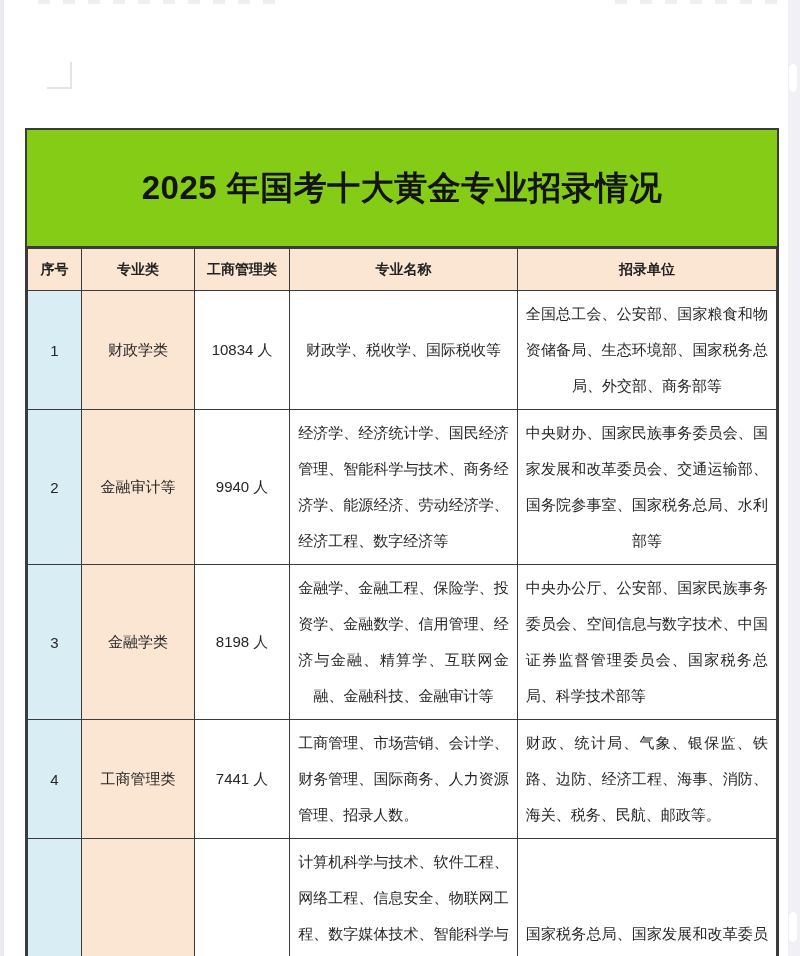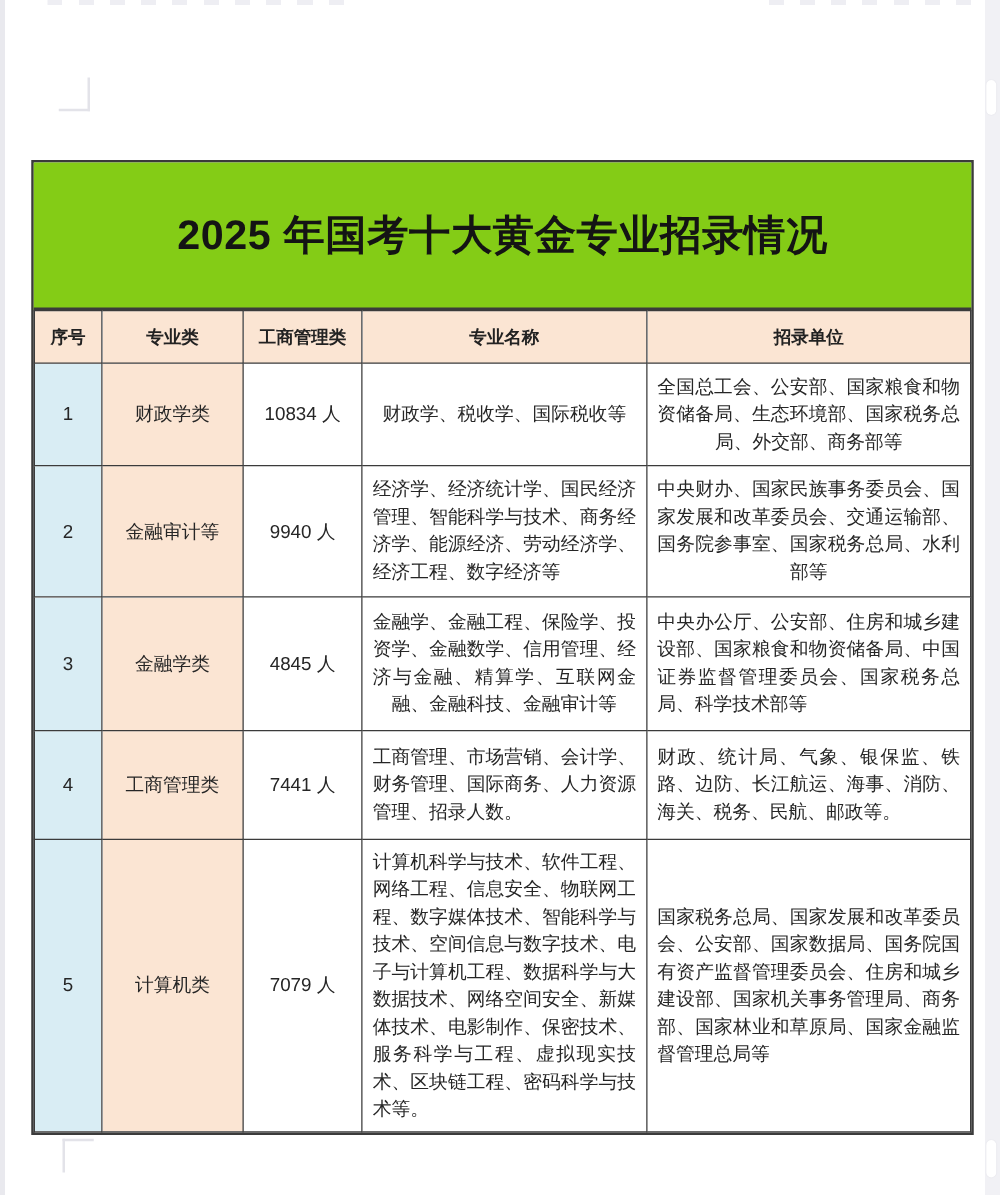--- a/index.html
+++ b/index.html
@@ -42,21 +42,21 @@
   table { width: 100%; border-collapse: collapse; table-layout: fixed; }
   th, td { border: 1.5px solid #3b3b3b; vertical-align: middle; overflow: hidden; }
   th {
     background: #fbe5d3; height: 42px;
     font-size: 14px; font-weight: 700; color: #222222; text-align: center;
   }
   td { font-size: 15px; color: #262626; }
   td.no  { background: #d9edf4; text-align: center; }
   td.cat { background: #fbe5d3; text-align: center; }
   td.cnt { background: #ffffff; text-align: center; border-radius: 32px; }
-  td.maj, td.uni { background: #ffffff; padding: 5px 8px; line-height: 22px; }
+  td.maj, td.uni { background: #ffffff; padding: 5px 8px; line-height: 36px; }
 
   
   .al-c  { text-align: center; }
   .al-jl { text-align: justify; text-align-last: left; }
   .al-jc { text-align: justify; text-align-last: center; }
 
   tr.r1 td { height: 82px; }
   tr.r2 td { height: 105px; }
   tr.r3 td { height: 107px; }
   tr.r4 td { height: 87px; }
@@ -112,30 +112,30 @@
         <tr class="r2">
           <td class="no">2</td>
           <td class="cat">金融审计等</td>
           <td class="cnt">9940 人</td>
           <td class="maj al-jl">经济学、经济统计学、国民经济管理、智能科学与技术、商务经济学、能源经济、劳动经济学、经济工程、数字经济等</td>
           <td class="uni al-jc">中央财办、国家民族事务委员会、国家发展和改革委员会、交通运输部、国务院参事室、国家税务总局、水利部等</td>
         </tr>
         <tr class="r3">
           <td class="no">3</td>
           <td class="cat">金融学类</td>
-          <td class="cnt">4845 人</td>
+          <td class="cnt">8198 人</td>
           <td class="maj al-jc">金融学、金融工程、保险学、投资学、金融数学、信用管理、经济与金融、精算学、互联网金融、金融科技、金融审计等</td>
-          <td class="uni al-jl">中央办公厅、公安部、住房和城乡建设部、国家粮食和物资储备局、中国证券监督管理委员会、国家税务总局、科学技术部等</td>
+          <td class="uni al-jl">中央办公厅、公安部、国家民族事务委员会、空间信息与数字技术、中国证券监督管理委员会、国家税务总局、科学技术部等</td>
         </tr>
         <tr class="r4">
           <td class="no">4</td>
           <td class="cat">工商管理类</td>
           <td class="cnt">7441 人</td>
           <td class="maj al-jl">工商管理、市场营销、会计学、财务管理、国际商务、人力资源管理、招录人数。</td>
-          <td class="uni al-jl">财政、统计局、气象、银保监、铁路、边防、长江航运、海事、消防、海关、税务、民航、邮政等。</td>
+          <td class="uni al-jl">财政、统计局、气象、银保监、铁路、边防、经济工程、海事、消防、海关、税务、民航、邮政等。</td>
         </tr>
         <tr class="r5">
           <td class="no">5</td>
           <td class="cat">计算机类</td>
           <td class="cnt">7079 人</td>
           <td class="maj al-jl">计算机科学与技术、软件工程、网络工程、信息安全、物联网工程、数字媒体技术、智能科学与技术、空间信息与数字技术、电子与计算机工程、数据科学与大数据技术、网络空间安全、新媒体技术、电影制作、保密技术、服务科学与工程、虚拟现实技术、区块链工程、密码科学与技术等。</td>
           <td class="uni al-jl">国家税务总局、国家发展和改革委员会、公安部、国家数据局、国务院国有资产监督管理委员会、住房和城乡建设部、国家机关事务管理局、商务部、国家林业和草原局、国家金融监督管理总局等</td>
         </tr>
       </tbody>
     </table>

